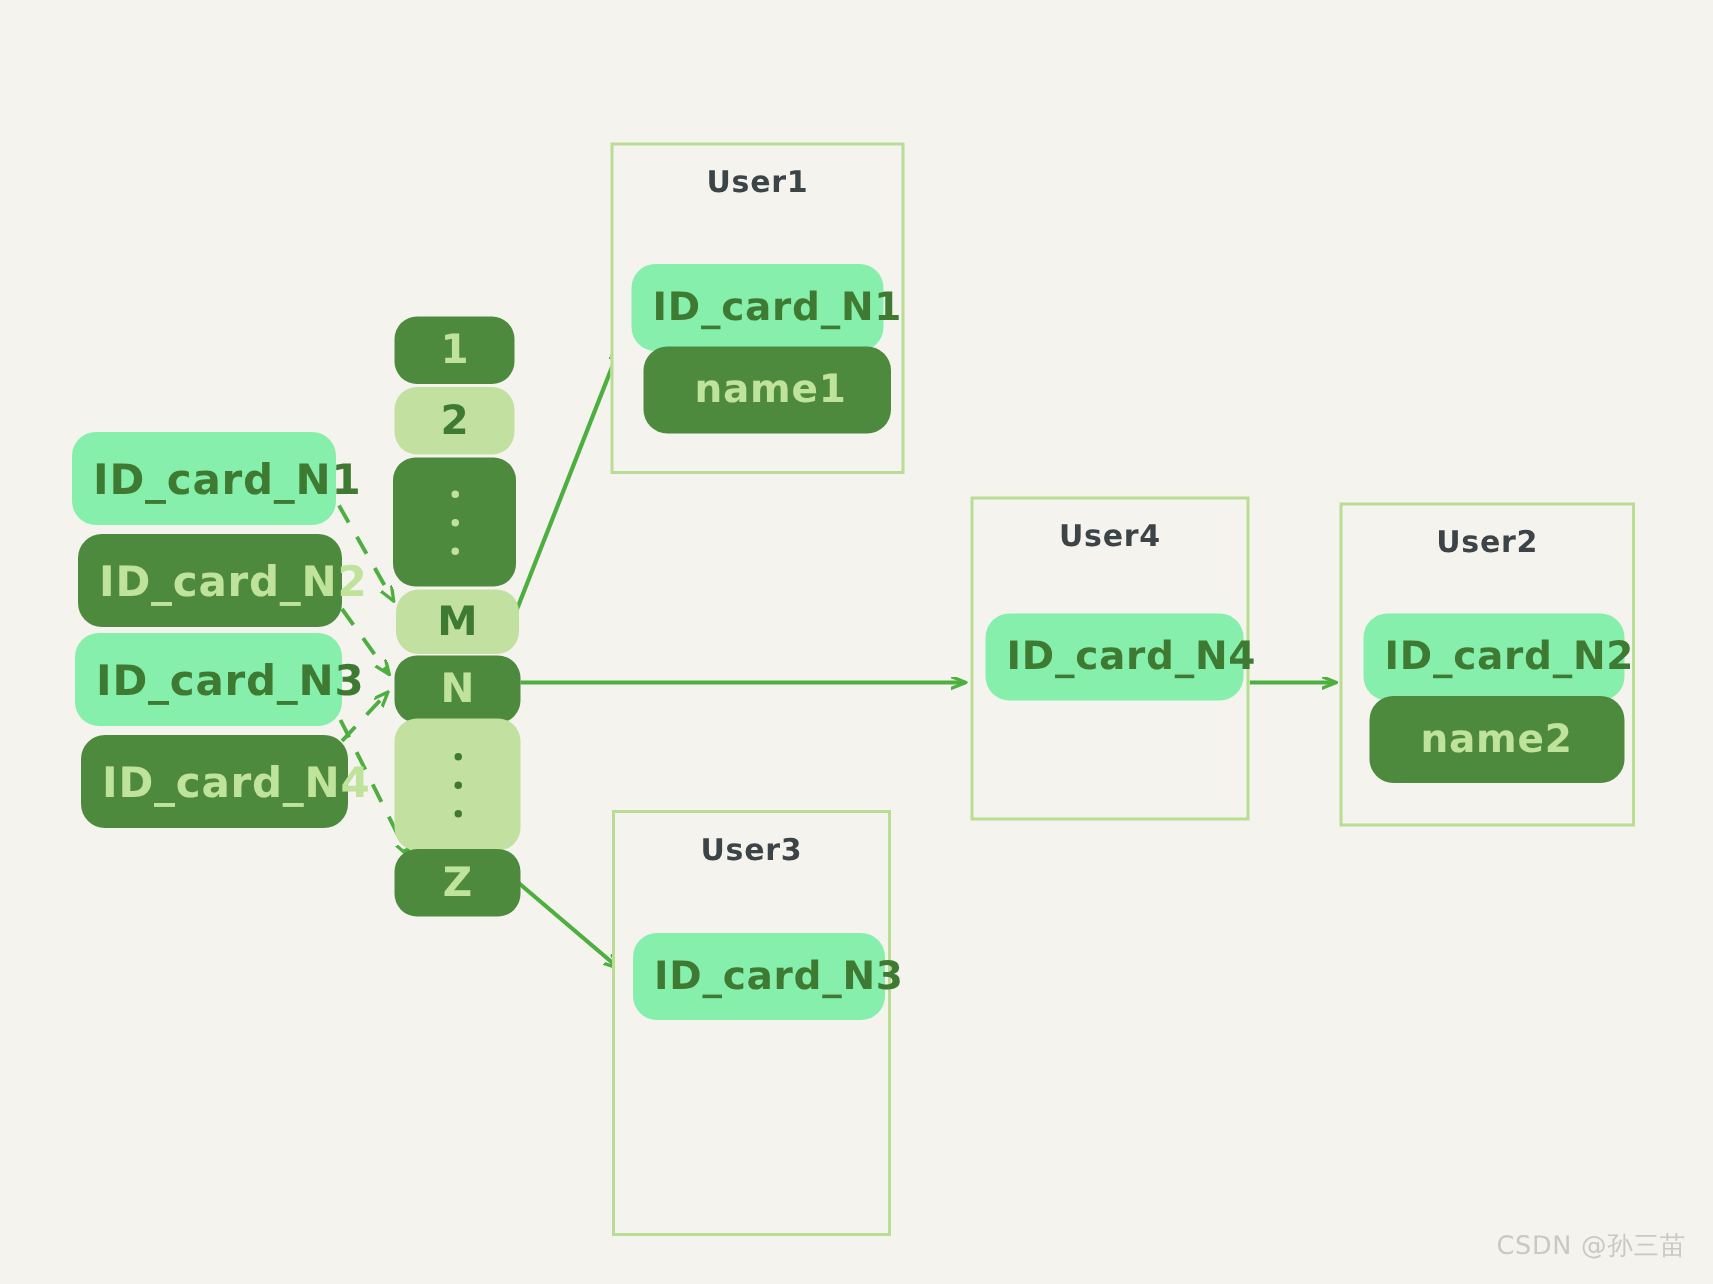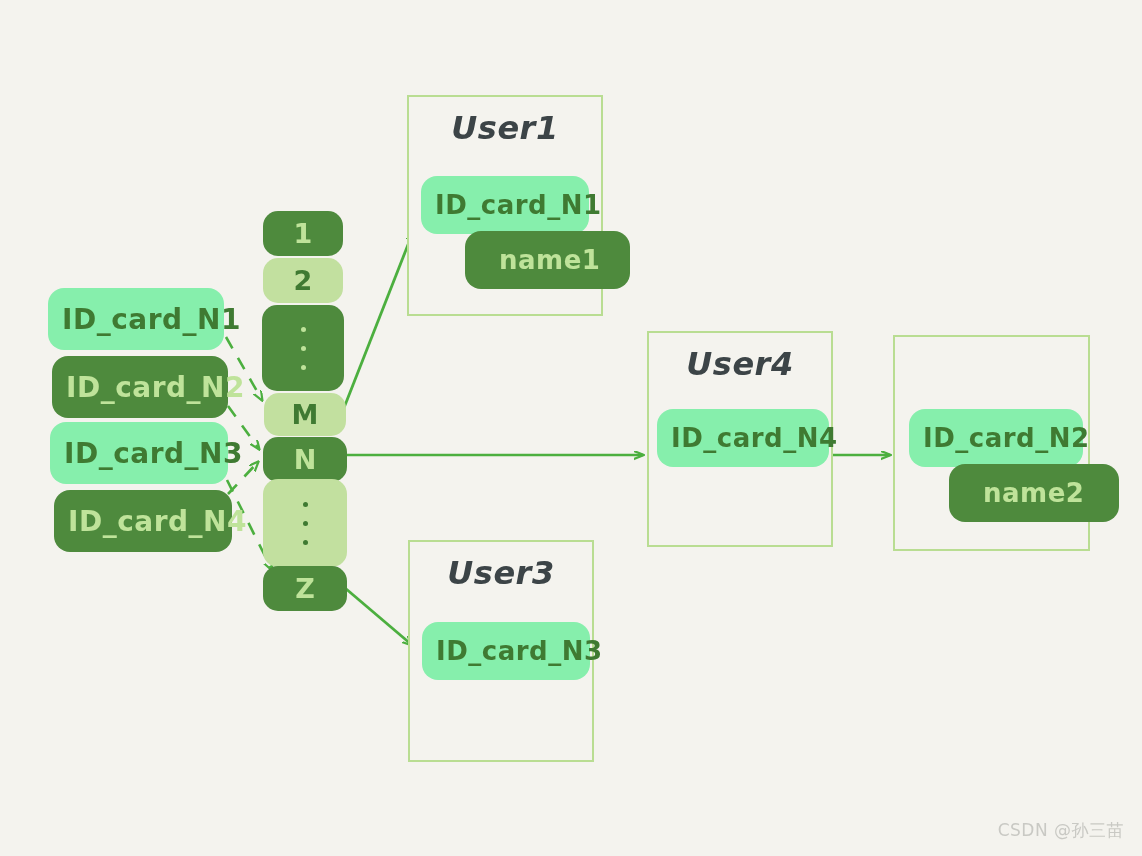--- a/index.html
+++ b/index.html
@@ -102,36 +102,34 @@
     box-sizing: border-box;
     border: 2px solid #b9dd92;
     background: #f4f3ee;
   }
   .card-title {
     position: absolute;
     left: 0;
     right: 0;
     top: 12px;
     text-align: center;
-    font-size: 32px;
+    font-size: 20px;
     font-weight: 700;
     color: #3c4447;
     letter-spacing: 0.5px;
-    font-style: italic;
   }
   .card .pill {
     font-size: 26px;
     font-weight: 700;
     height: 58px;
     padding-left: 14px;
     border-radius: 16px;
   }
   .card .pill.namepill {
     padding-left: 34px;
-    margin-left: 36px;
   }
 
   
   #watermark {
     position: absolute;
     right: 18px;
     bottom: 14px;
     font-size: 17px;
     color: #c9c9c4;
     letter-spacing: 0.5px;
@@ -224,35 +222,36 @@
   <div class="card" style="left:407px; top:95px; width:196px; height:221px;">
     <div class="card-title">User1</div>
     <div class="pill light" style="left:12px; top:79px; width:168px;">
       <span class="pill-label">ID_card_N1</span>
     </div>
     <div class="pill dark namepill" style="left:20px; top:134px; width:165px;">
       <span class="pill-label">name1</span>
     </div>
   </div>
 
-  <div class="card" style="left:408px; top:540px; width:186px; height:222px;">
+  <div class="card" style="left:408px; top:540px; width:186px; height:284px;">
     <div class="card-title">User3</div>
     <div class="pill light" style="left:12px; top:80px; width:168px;">
       <span class="pill-label">ID_card_N3</span>
     </div>
   </div>
 
   <div class="card" style="left:647px; top:331px; width:186px; height:216px;">
     <div class="card-title">User4</div>
     <div class="pill light" style="left:8px; top:76px; width:172px;">
       <span class="pill-label">ID_card_N4</span>
     </div>
   </div>
 
   <div class="card" style="left:893px; top:335px; width:197px; height:216px;">
+    <div class="card-title">User2</div>
     <div class="pill light" style="left:14px; top:72px; width:174px;">
       <span class="pill-label">ID_card_N2</span>
     </div>
     <div class="pill dark namepill" style="left:18px; top:127px; width:170px;">
       <span class="pill-label">name2</span>
     </div>
   </div>
 
   <div id="watermark">CSDN @孙三苗</div>
 

